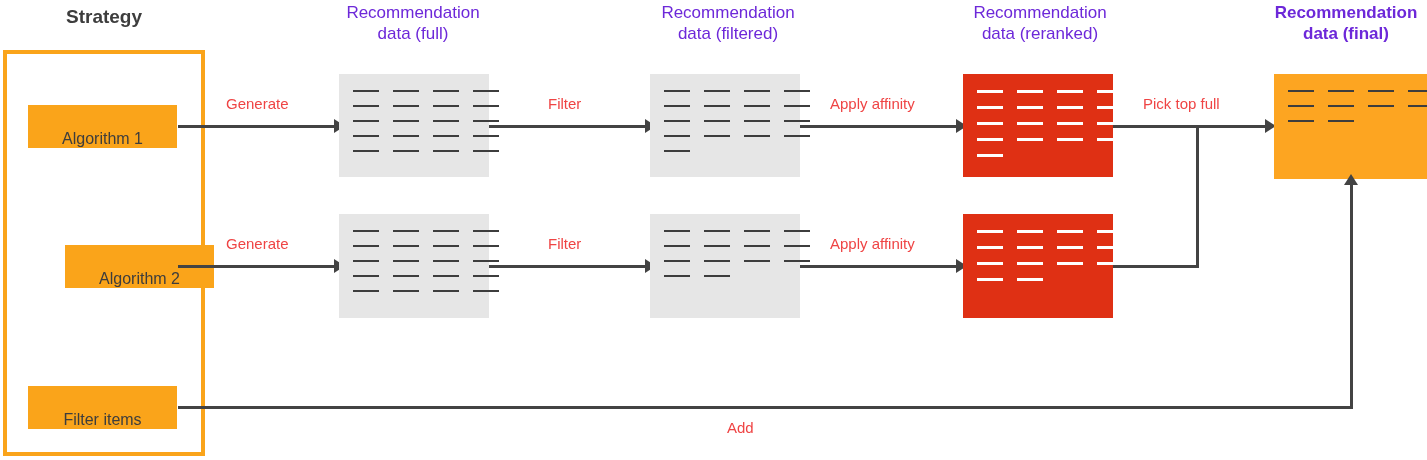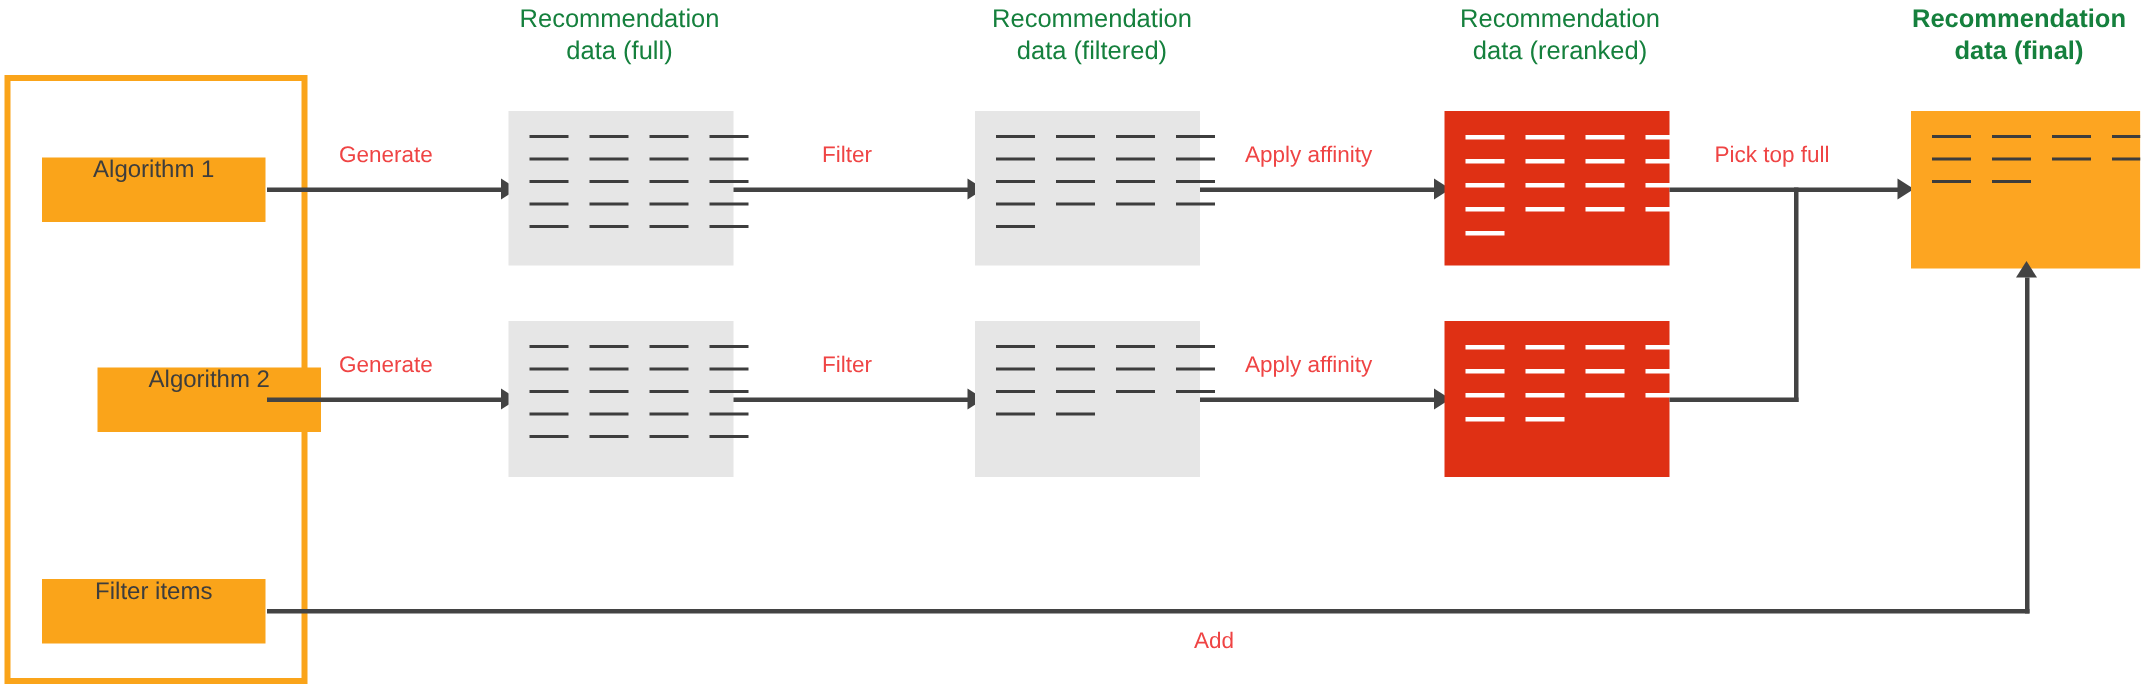--- a/index.html
+++ b/index.html
@@ -16,21 +16,21 @@
     width: 1427px;
     height: 460px;
     background: #ffffff;
     overflow: hidden;
   }
   .col-title {
     position: absolute;
     text-align: center;
     font-size: 17px;
     line-height: 21px;
-    color: #15803d;
+    color: #6d28d9;
     white-space: pre-line;
   }
   .col-title.bold { font-weight: bold; }
 
   .strategy-box {
     position: absolute;
     left: 3px;
     top: 50px;
     width: 202px;
     height: 406px;
@@ -47,21 +47,21 @@
     font-size: 19px;
     font-weight: bold;
     color: #3d3d3d;
   }
   .algo-box {
     position: absolute;
     width: 149px;
     height: 43px;
     background: #FAA41A;
     display: flex;
-    align-items: flex-start;
+    align-items: flex-end;
     justify-content: center;
     font-size: 16px;
     color: #3d3d3d;
     box-sizing: border-box;
   }
 
   .data-block {
     position: absolute;
     box-sizing: border-box;
     padding: 16px 14px 0 14px;
@@ -120,20 +120,21 @@
 
   <div class="col-title" style="left:330px; top:2px; width:166px;">Recommendation
 data (full)</div>
   <div class="col-title" style="left:640px; top:2px; width:176px;">Recommendation
 data (filtered)</div>
   <div class="col-title" style="left:952px; top:2px; width:176px;">Recommendation
 data (reranked)</div>
   <div class="col-title bold" style="left:1262px; top:2px; width:168px;">Recommendation
 data (final)</div>
 
+  <div class="strategy-title">Strategy</div>
   <div class="strategy-box"></div>
 
   <div class="algo-box" style="left:28px; top:105px;">
     <span>Algorithm 1</span>
   </div>
   <div class="algo-box" style="left:28px; top:245px;margin-left:37px;">
     <span>Algorithm 2</span>
   </div>
   <div class="algo-box" style="left:28px; top:386px;">
     <span>Filter items</span>
@@ -361,15 +362,15 @@
         <div class="dash"></div>
       </div>
     </div>
 
   <div class="edge h" style="left:1113px; top:265px; width:86px;"></div>
   <div class="edge v" style="left:1196px; top:125px; height:143px;"></div>
 
   <div class="edge h" style="left:178px; top:406px; width:1175px;"></div>
   <div class="edge v" style="left:1350px; top:185px; height:224px;"></div>
   <div class="arrowhead up" style="left:1344px; top:174px;"></div>
-  <div class="edge-label" style="left:796px; top:419px;">Add</div>
+  <div class="edge-label" style="left:727px; top:419px;">Add</div>
 
 </div>
 
 </body></html>

